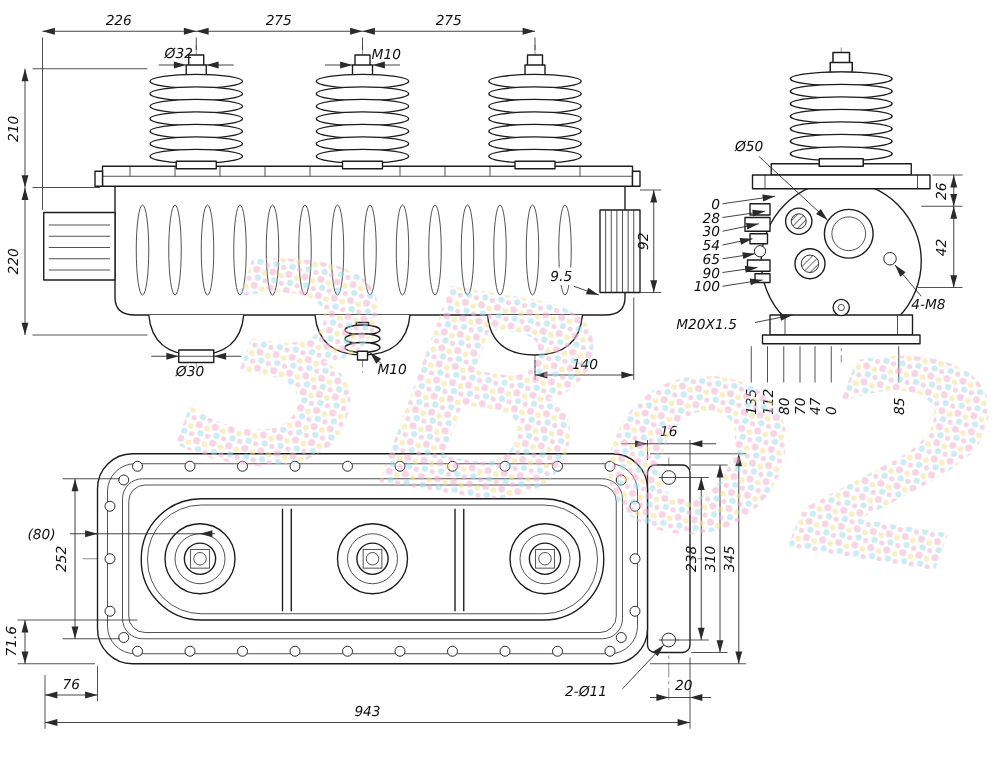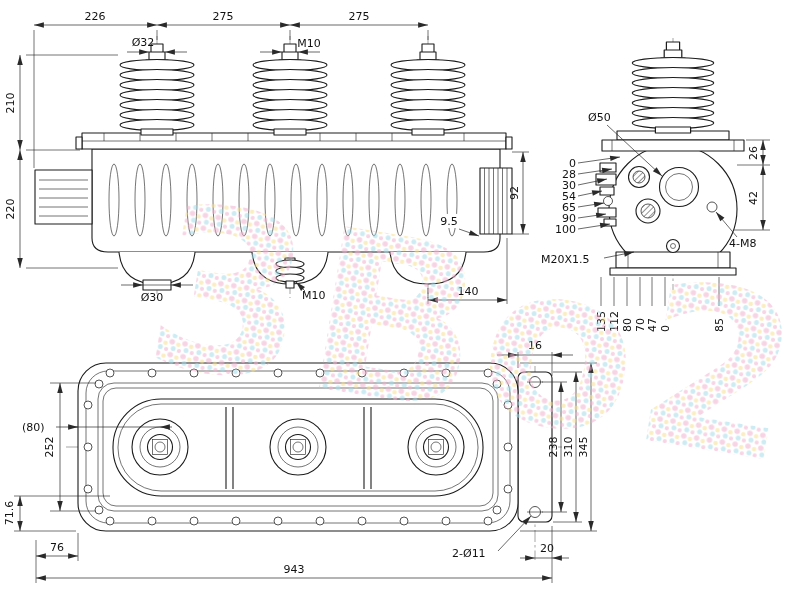--- a/index.html
+++ b/index.html
@@ -1,16 +1,16 @@
 <!DOCTYPE html>
 <html><head>
 <meta charset="utf-8">
 <style>
   html,body{margin:0;padding:0;background:#ffffff;}
-  .stage{width:800px;height:609px;position:relative;background:#fff;overflow:hidden;}
+  .stage{width:800px;height:609px;position:relative;background:#fff;overflow:hidden;font-style:italic;}
   svg{display:block;}
   .sf{fill:#ffffff;stroke:#1c1c1c;stroke-width:1.1;stroke-linejoin:round;}
   .s {fill:none;stroke:#1c1c1c;stroke-width:1.1;stroke-linejoin:round;}
   .t {fill:none;stroke:#2a2a2a;stroke-width:0.65;}
   .tf{fill:#ffffff;stroke:#2a2a2a;stroke-width:0.8;}
   .d {fill:none;stroke:#2a2a2a;stroke-width:0.7;}
   .cl{fill:none;stroke:#6a6a6a;stroke-width:0.6;stroke-dasharray:12 3 2.5 3;}
   text{font-family:"DejaVu Sans","Liberation Sans",sans-serif;font-size:11px;fill:#111;}
   .wm{font-family:"DejaVu Sans","Liberation Sans",sans-serif;font-weight:bold;font-size:225px;letter-spacing:4px;fill:url(#halftone);}
 </style>

